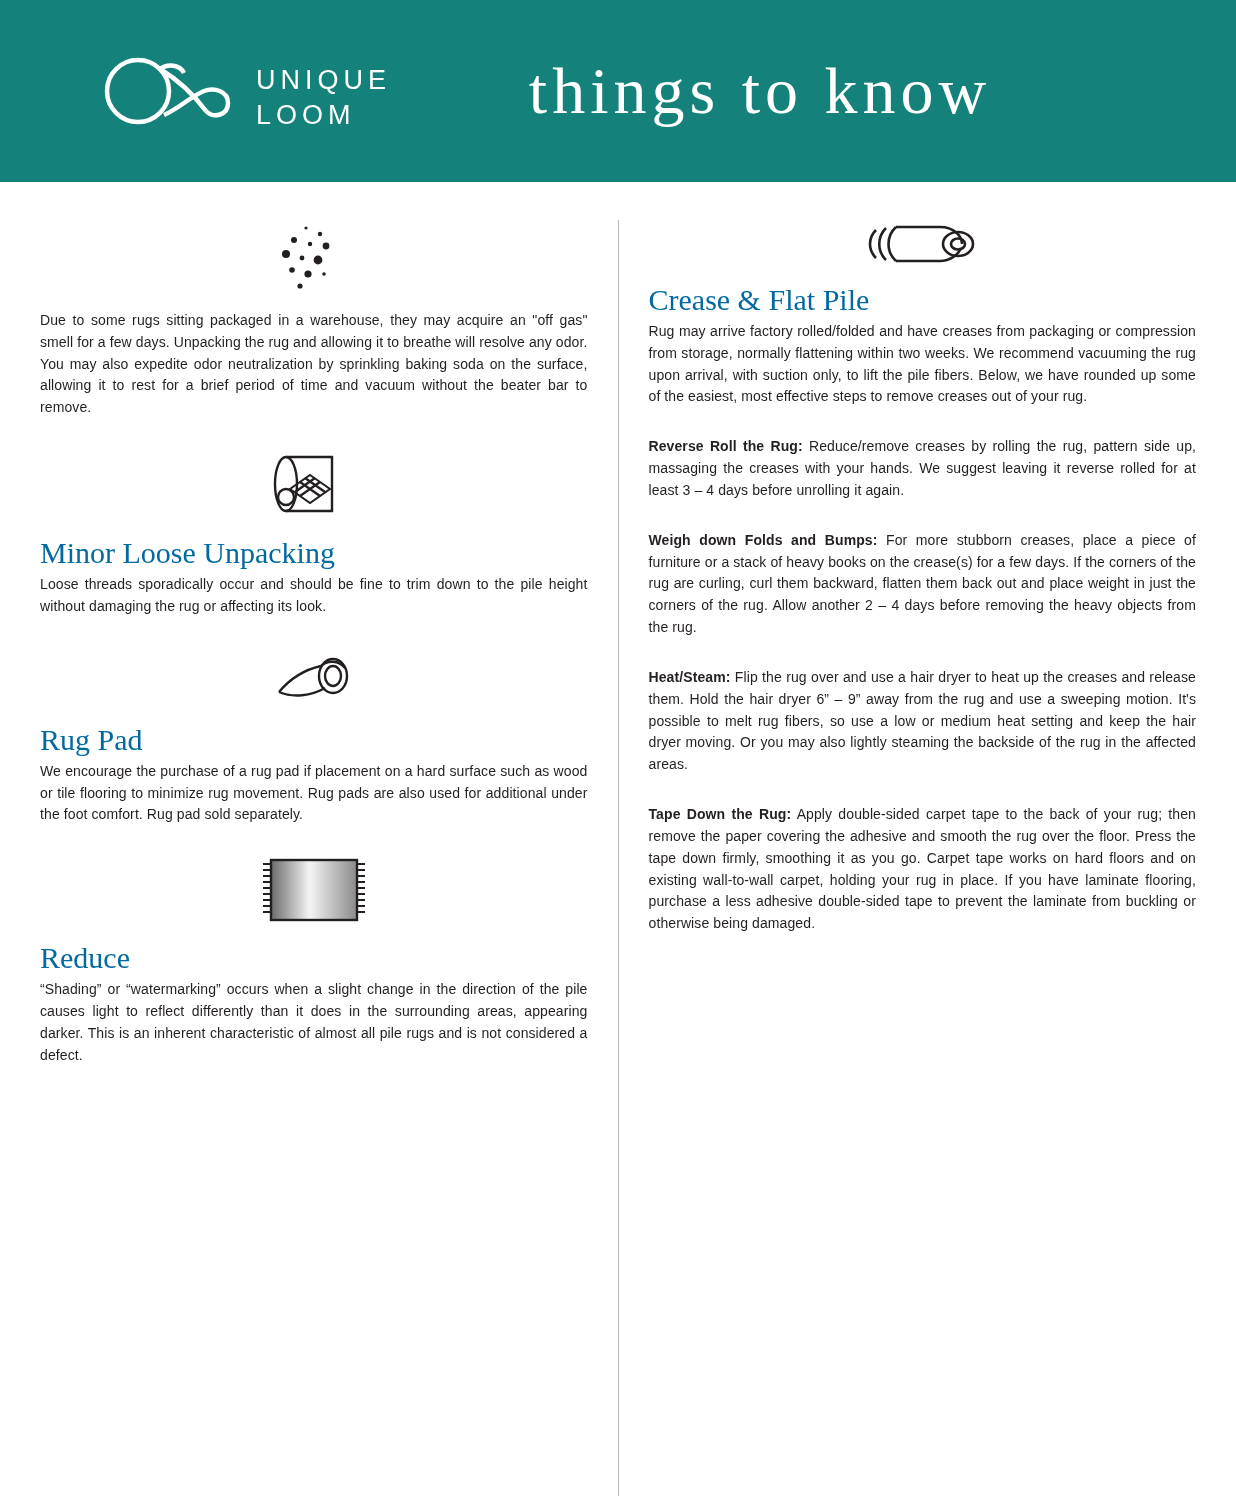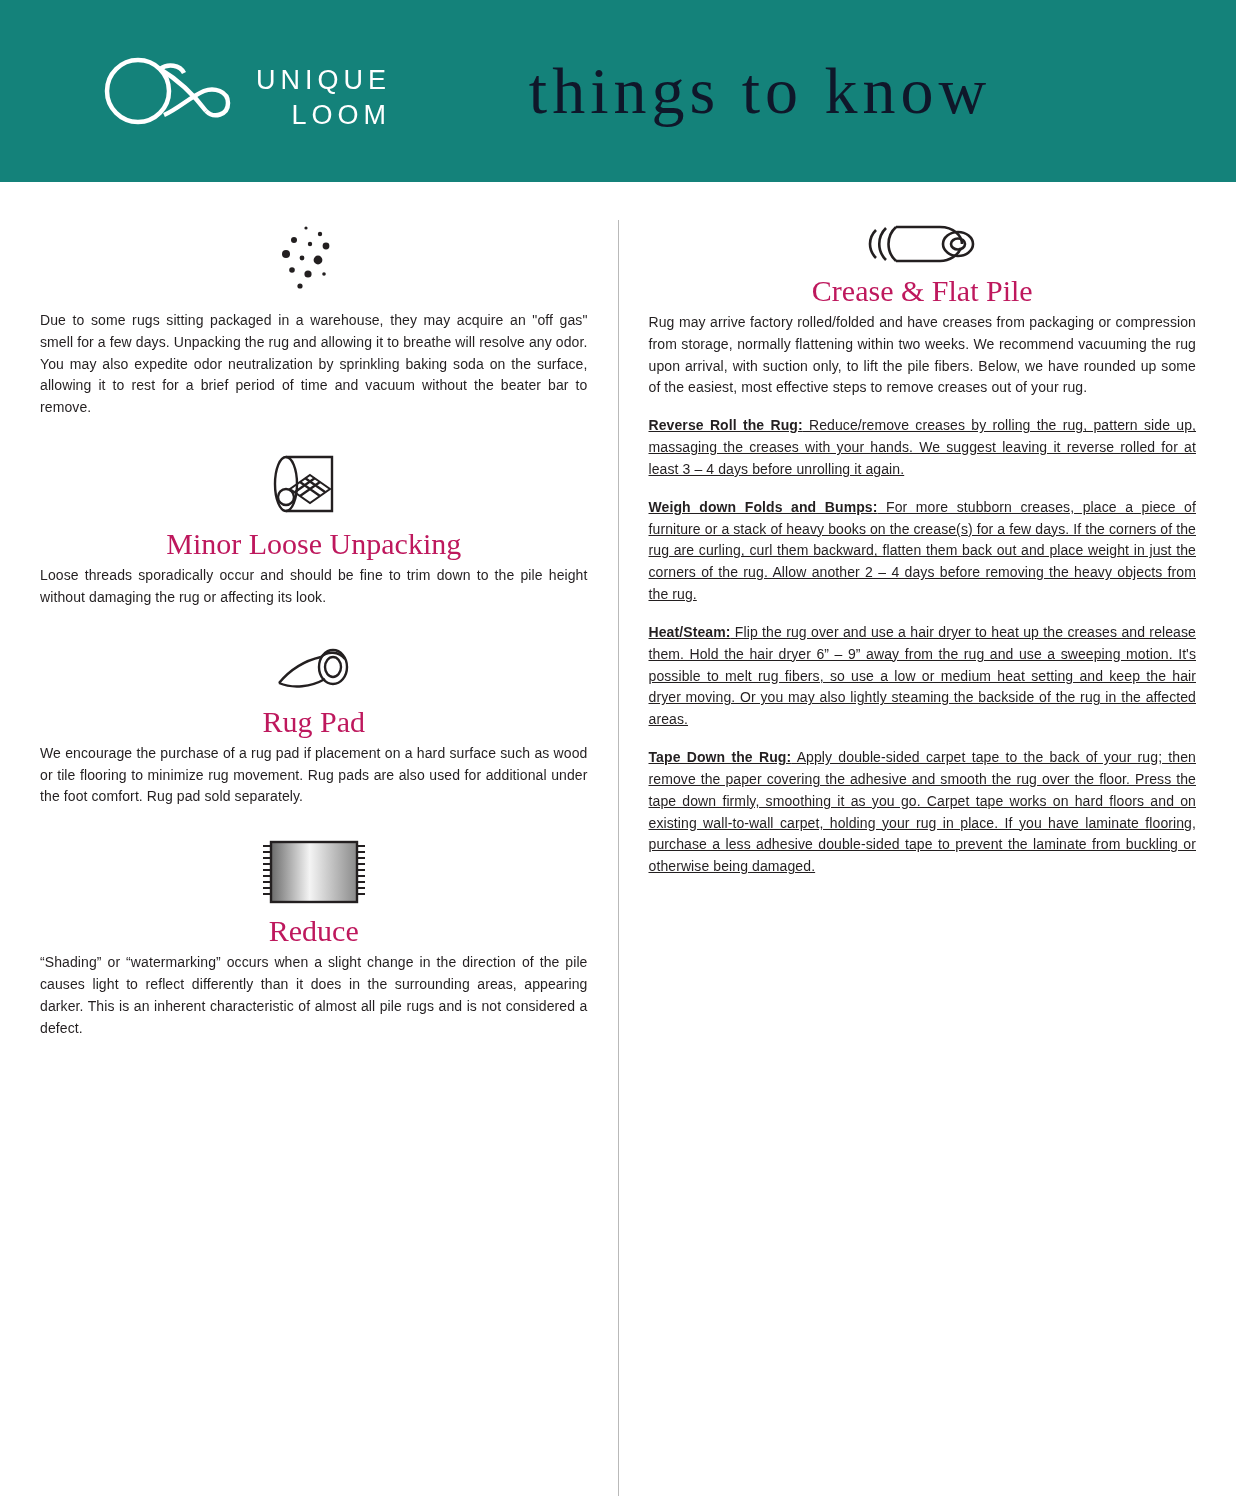--- a/index.html
+++ b/index.html
@@ -37,26 +37,26 @@
   .brand-words {
     margin-left: 18px;
     color: #ffffff;
     font-family: "Liberation Sans", sans-serif;
     font-size: 27px;
     letter-spacing: 5px;
     line-height: 1.28;
     font-weight: 400;
     margin-top: 13px;
   }
-  .brand-words div:last-child { text-align: right; }
+  .brand-words div:last-child { text-align: left; }
   .header-title {
     position: absolute;
     left: 0; right: 0;
     text-align: center;
-    color: #0f172a;
+    color: #ffffff;
     font-family: "Liberation Serif", serif;
     font-size: 66px;
     letter-spacing: 5px;
     padding-left: 300px;
     padding-right: 16px;
     font-weight: 400;
   }
 
   
   .content {
@@ -78,36 +78,36 @@
   }
   .col-right { padding-left: 30px; padding-right: 4px; }
 
   .icon-wrap {
     display: flex;
     justify-content: center;
     align-items: flex-end;
     margin-top: 14px;
   }
   .section-title {
-    text-align: center;
-    color: #be185d;
+    text-align: left;
+    color: #0369a1;
     font-family: "Liberation Serif", serif;
     font-size: 30px;
-    margin: 0 0 4px 0;
+    margin: 9px 0 4px 0;
     font-weight: 400;
   }
   p.body {
     margin: 0 0 0 0;
     font-size: 14px;
     line-height: 1.56;
     text-align: justify;
     letter-spacing: 0.1px;
     color: #231f20;
   }
-  p.body + p.body { margin-top: 16px; text-decoration: underline; }
+  p.body + p.body { margin-top: 28px; }
   .lead { font-weight: bold; }
   .intro { margin-bottom: 0; }
   .block { margin-top: 22px; }
 </style>
 </head>
 <body>
 
 <div class="header">
   <div class="brand">
     <span class="brand-mark">

